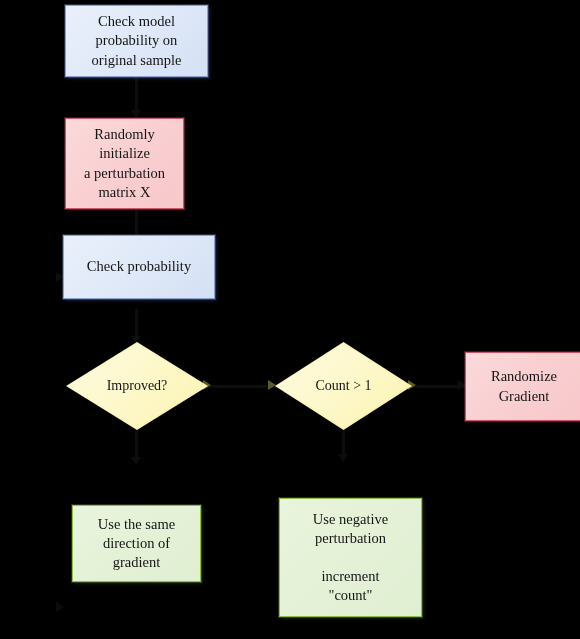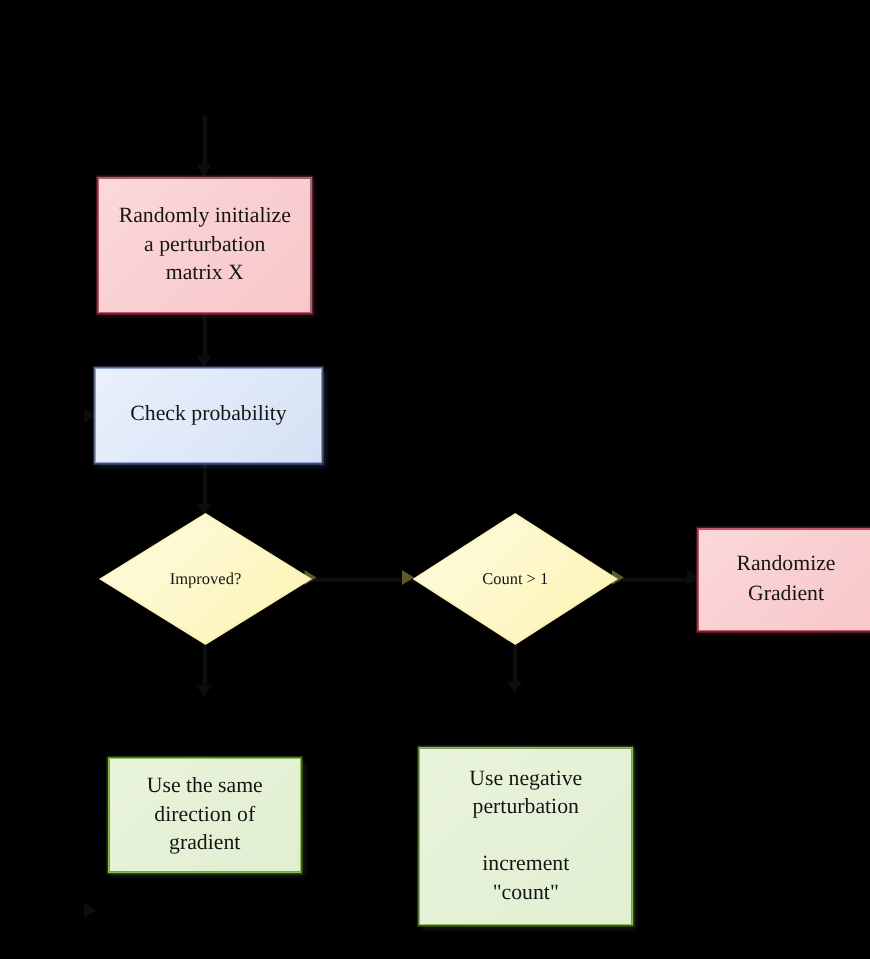--- a/index.html
+++ b/index.html
@@ -71,21 +71,21 @@
     content: "";
     position: absolute;
     inset: 2px;
     background: linear-gradient(135deg,#fefbe0 0%, #fdf7c6 60%, #fbf2ae 100%);
     clip-path: polygon(50% 0%, 100% 50%, 50% 100%, 0% 50%);
   }
   .diamond .dlabel {
     position: relative;
     z-index: 2;
     color: #141414;
-    font-size: 11px;
+    font-size: 14px;
     text-align: center;
     white-space: nowrap;
   }
 
   
   .conn {
     position: absolute;
     background: #0d0d0d;
   }
   .conn-v { width: 3px; }
@@ -139,28 +139,33 @@
   <div class="arrow arrow-right-lt" style="left:203px; top:380px;"></div>
   <div class="arrow arrow-right-lt" style="left:268px; top:380px;"></div>
 
   <div class="conn conn-h" style="left:410px; top:385px; width:55px;"></div>
   <div class="arrow arrow-right-lt" style="left:408px; top:380px;"></div>
   <div class="arrow arrow-right" style="left:458px; top:380px;"></div>
 
   <div class="arrow arrow-right" style="left:56px; top:272px;"></div>
   <div class="arrow arrow-right" style="left:56px; top:602px;"></div>
 
+  <div class="node box-blue" style="left:65px; top:5px; width:143px; height:72px;">
+    <span class="txt">Check model
+probability on
+original sample</span>
+  </div>
 
-  <div class="node box-pink" style="left:65px; top:118px; width:143px; height:91px;">
+  <div class="node box-pink" style="left:65px; top:118px; width:119px; height:91px;">
     <span class="txt">Randomly initialize
 a perturbation
 matrix X</span>
   </div>
 
-  <div class="node box-blue" style="left:63px; top:245px; width:152px; height:64px;">
+  <div class="node box-blue" style="left:63px; top:235px; width:152px; height:64px;">
     <span class="txt">Check probability</span>
   </div>
 
   <div class="diamond" style="left:66px; top:342px; width:142px; height:88px;">
     <div class="shape"></div>
     <div class="dlabel">Improved?</div>
   </div>
 
   <div class="diamond" style="left:275px; top:342px; width:137px; height:88px;">
     <div class="shape"></div>

